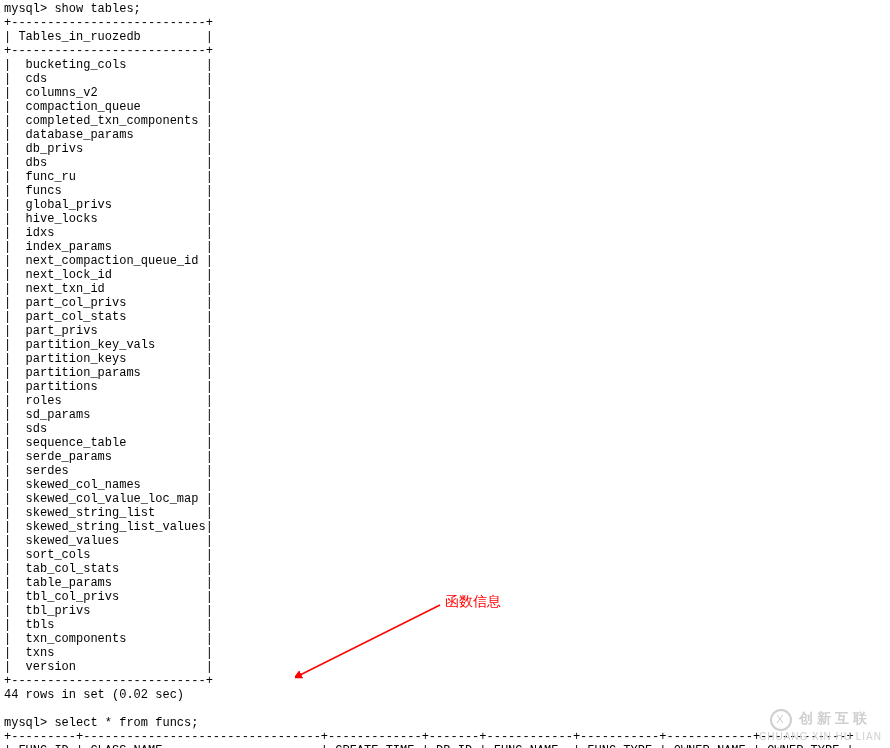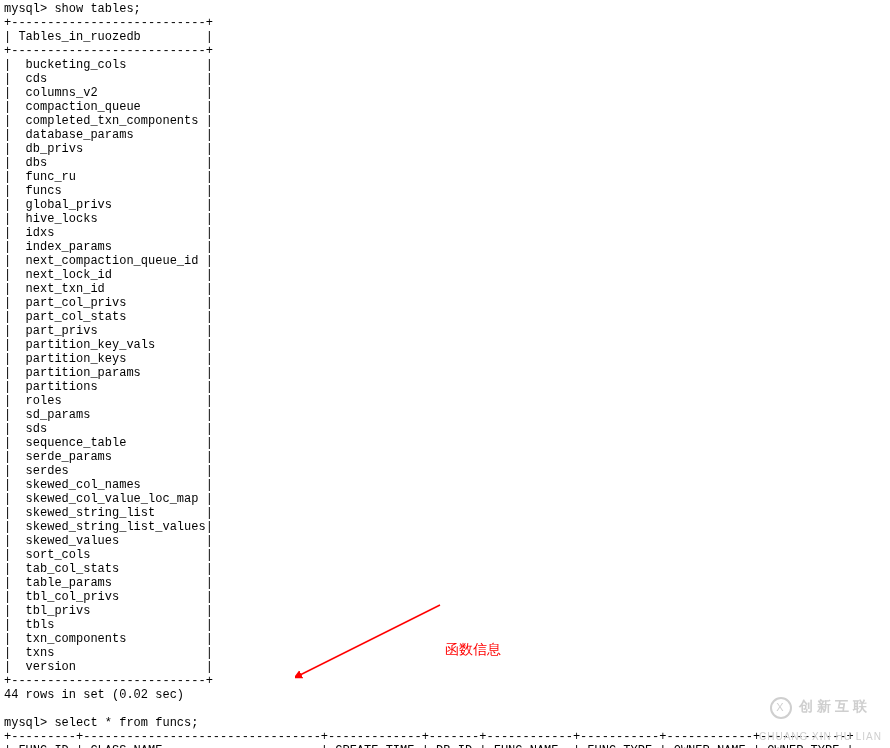--- a/index.html
+++ b/index.html
@@ -21,38 +21,36 @@
     font-size: 12px;
     line-height: 14px;
     white-space: pre;
   }
   .annotation {
     position: absolute;
     color: #ff0000;
     font-family: Liberation Serif, serif;
     font-size: 14px;
     pointer-events: none;
-    margin-top: 48px;
   }
   .arrow {
     position: absolute;
     pointer-events: none;
   }
   .watermark {
     position: absolute;
     right: 8px;
     bottom: 6px;
     color: #cfcfcf;
     font-size: 11px;
     font-family: Arial, sans-serif;
     letter-spacing: 2px;
     display: flex;
     flex-direction: column;
     align-items: center;
-    gap: 12px;
   }
   .watermark .line1 {
     font-size: 14px;
     font-weight: bold;
     letter-spacing: 4px;
   }
   .watermark .line2 {
     font-size: 10px;
     letter-spacing: 1px;
   }

